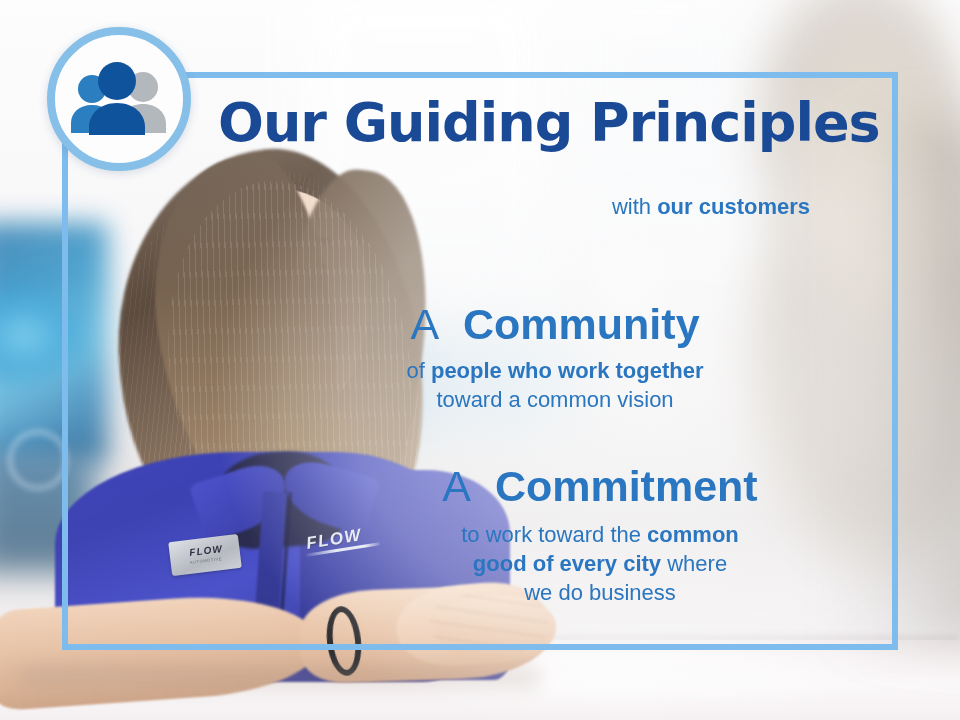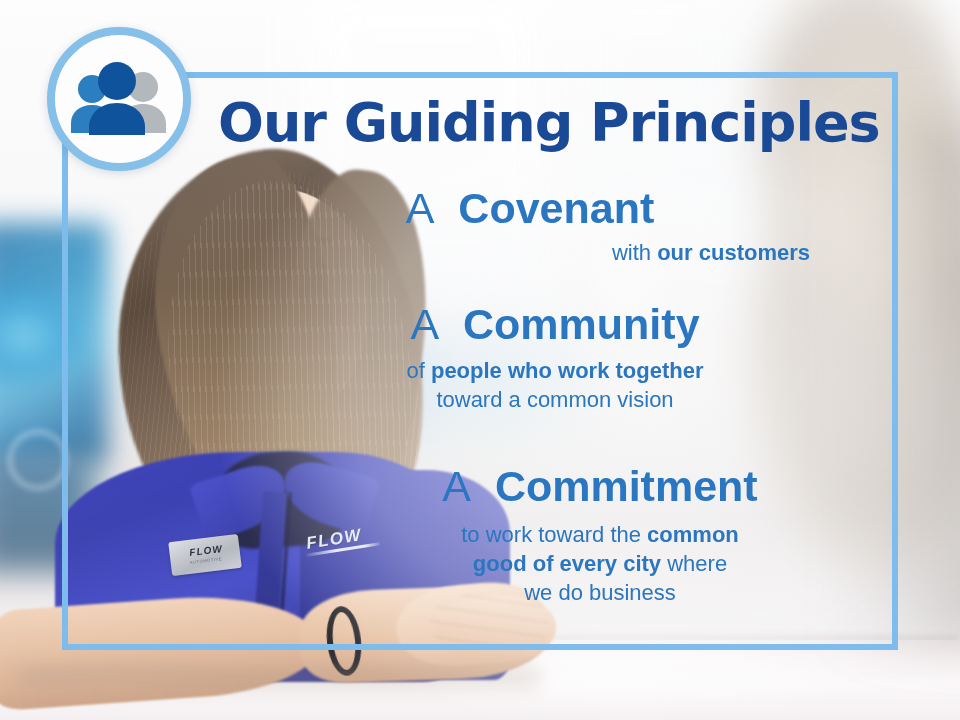--- a/index.html
+++ b/index.html
@@ -430,24 +430,20 @@
       <circle cx="50" cy="19" r="19" fill="#10539d"></circle>
       <path d="M50 41c-17 0-28 11-28 24v8h56v-8c0-13-11-24-28-24z" fill="#10539d"></path>
     </svg>
   </div>
 
   <div class="content">
 
     <div class="title">Our Guiding Principles</div>
 
     <div class="block b-covenant">
-      <div class="head">
-        <span class="art">A&nbsp;</span>
-        <span class="word">Covenant</span>
-      </div>
       <div class="sub">
         <div>
           <span>with </span><b>our customers</b>
         </div>
       </div>
     </div>
 
     <div class="block b-commitment">
       <div class="head">
         <span class="art">A&nbsp;</span>

